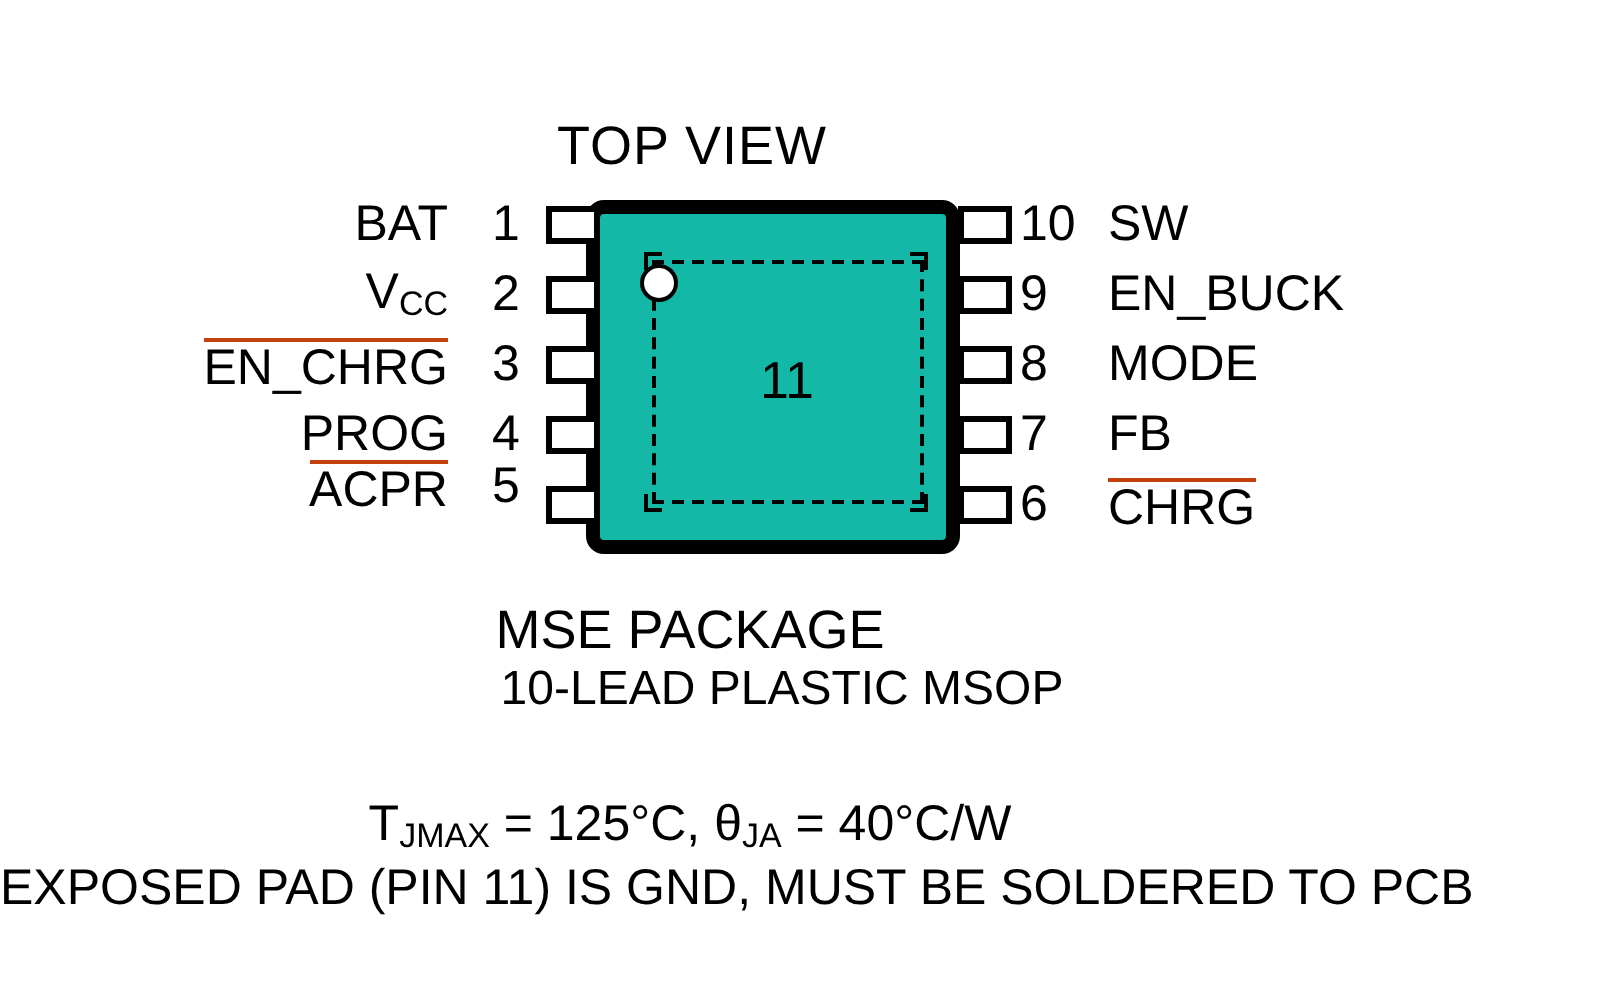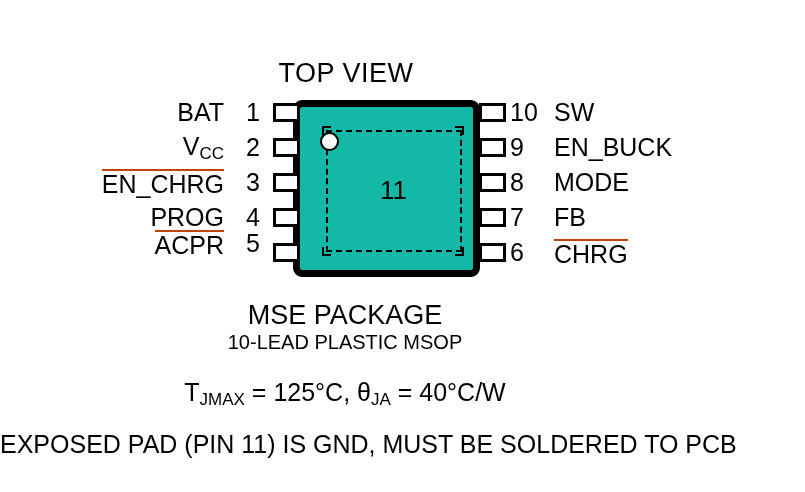--- a/index.html
+++ b/index.html
@@ -152,24 +152,24 @@
 
   
   .caption-line {
     position: absolute;
     left: 0;
     width: 690px;
     text-align: center;
     white-space: nowrap;
   }
   #package-name  { top: 300px; font-size: 27px; }
-  #package-leads { top: 331px; font-size: 20px; }
+  #package-leads { top: 331px; font-size: 24px; padding-left: 46px; }
 
   #thermal-line {
-    top: 378px;
+    top: 398px;
     font-size: 25px;
   }
   #exposed-pad-note {
     top: 430px;
     font-size: 25px;
   }
   .sub-small {
     font-size: 17px;
     vertical-align: -0.22em;
   }

